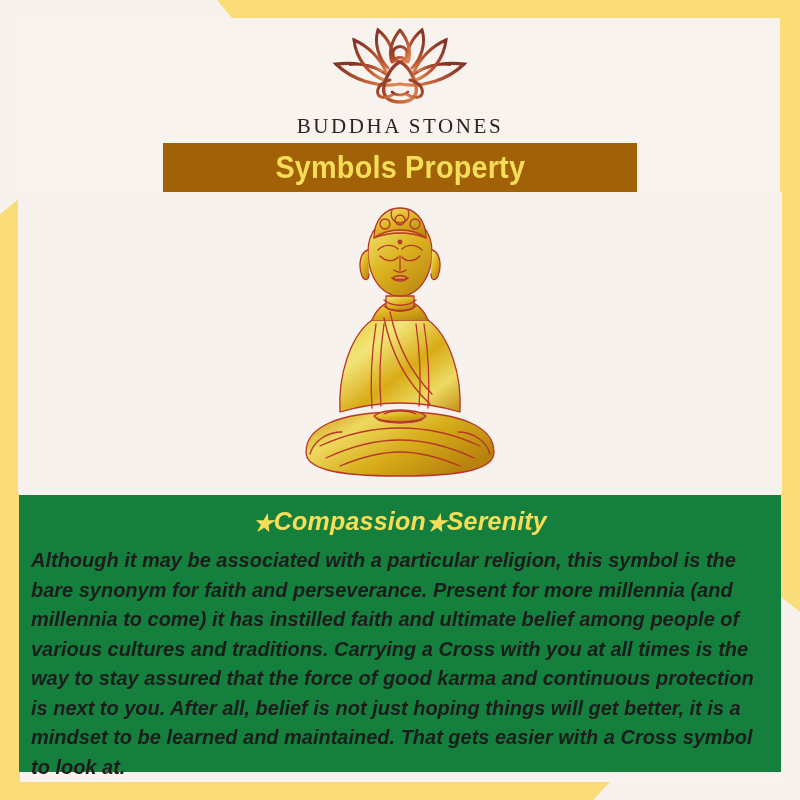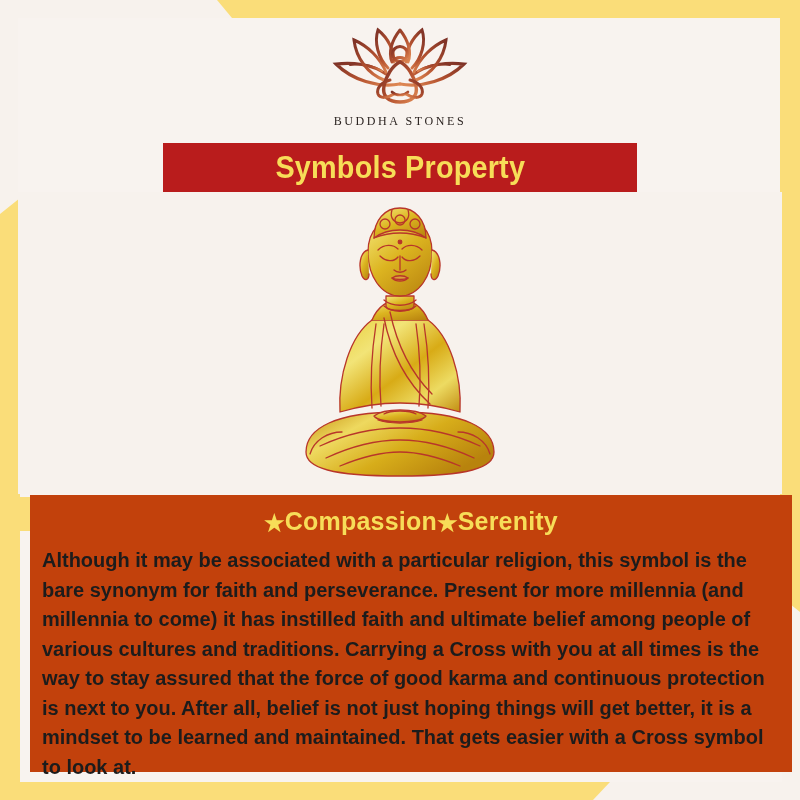--- a/index.html
+++ b/index.html
@@ -78,34 +78,34 @@
     width: 800px;
     text-align: center;
   }
   .logo-mark {
     display: block;
     margin: 0 auto;
   }
   .logo-word {
     margin-top: 2px;
     font-family: "Liberation Serif", serif;
-    font-size: 12px;
+    font-size: 21px;
     letter-spacing: 2.6px;
     color: #2b2320;
     font-weight: 400;
   }
 
   
   .title-band {
     position: absolute;
     left: 163px;
     top: 143px;
     width: 474px;
     height: 49px;
-    background: #b91c1c;
+    background: #a16207;
     display: flex;
     align-items: center;
     justify-content: center;
   }
   .title-text {
     font-family: "Liberation Sans Narrow", "Liberation Sans", sans-serif;
     font-weight: bold;
     font-size: 31px;
     color: #f7dd58;
     letter-spacing: 0.2px;
@@ -150,25 +150,26 @@
     font-size: 18.5px;
     letter-spacing: 0.4px;
     font-family: "Liberation Sans Narrow", "Liberation Sans", sans-serif;
     transform: scaleX(0.95);
     transform-origin: left center;
   }
 
   
   .text-panel {
     position: absolute;
-    left: 30px;
+    left: 19px;
     top: 495px;
     width: 762px;
     height: 277px;
-    background: #c2410c;
+    background: #15803d;
+    font-style: italic;
   }
   .tagline {
     margin: 12px 0 0 0;
     text-align: center;
     font-family: "Liberation Sans Narrow", "Liberation Sans", sans-serif;
     font-weight: bold;
     font-size: 25px;
     color: #f7dd58;
     letter-spacing: 0.2px;
   }

